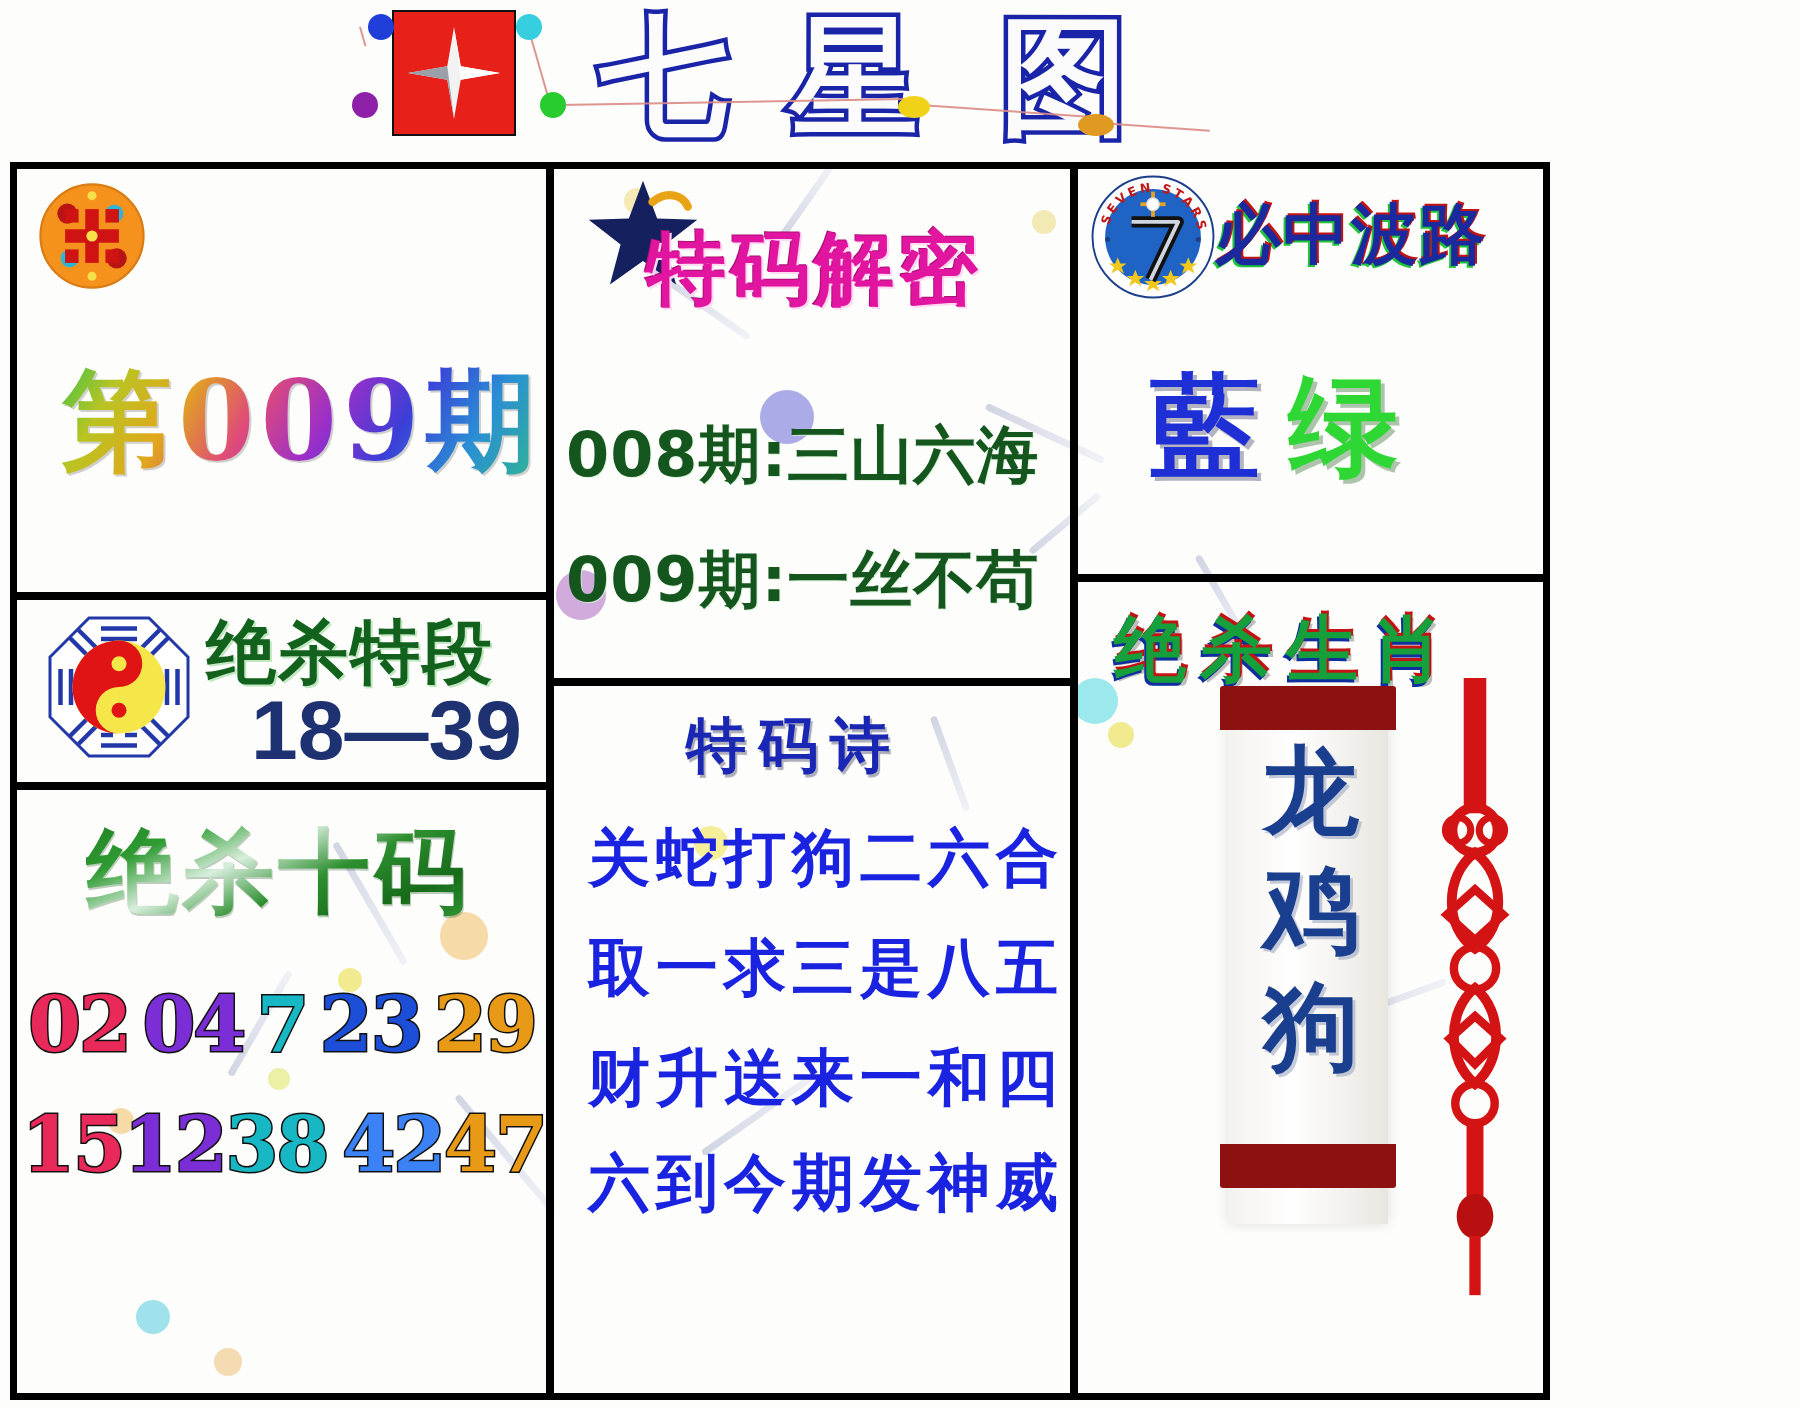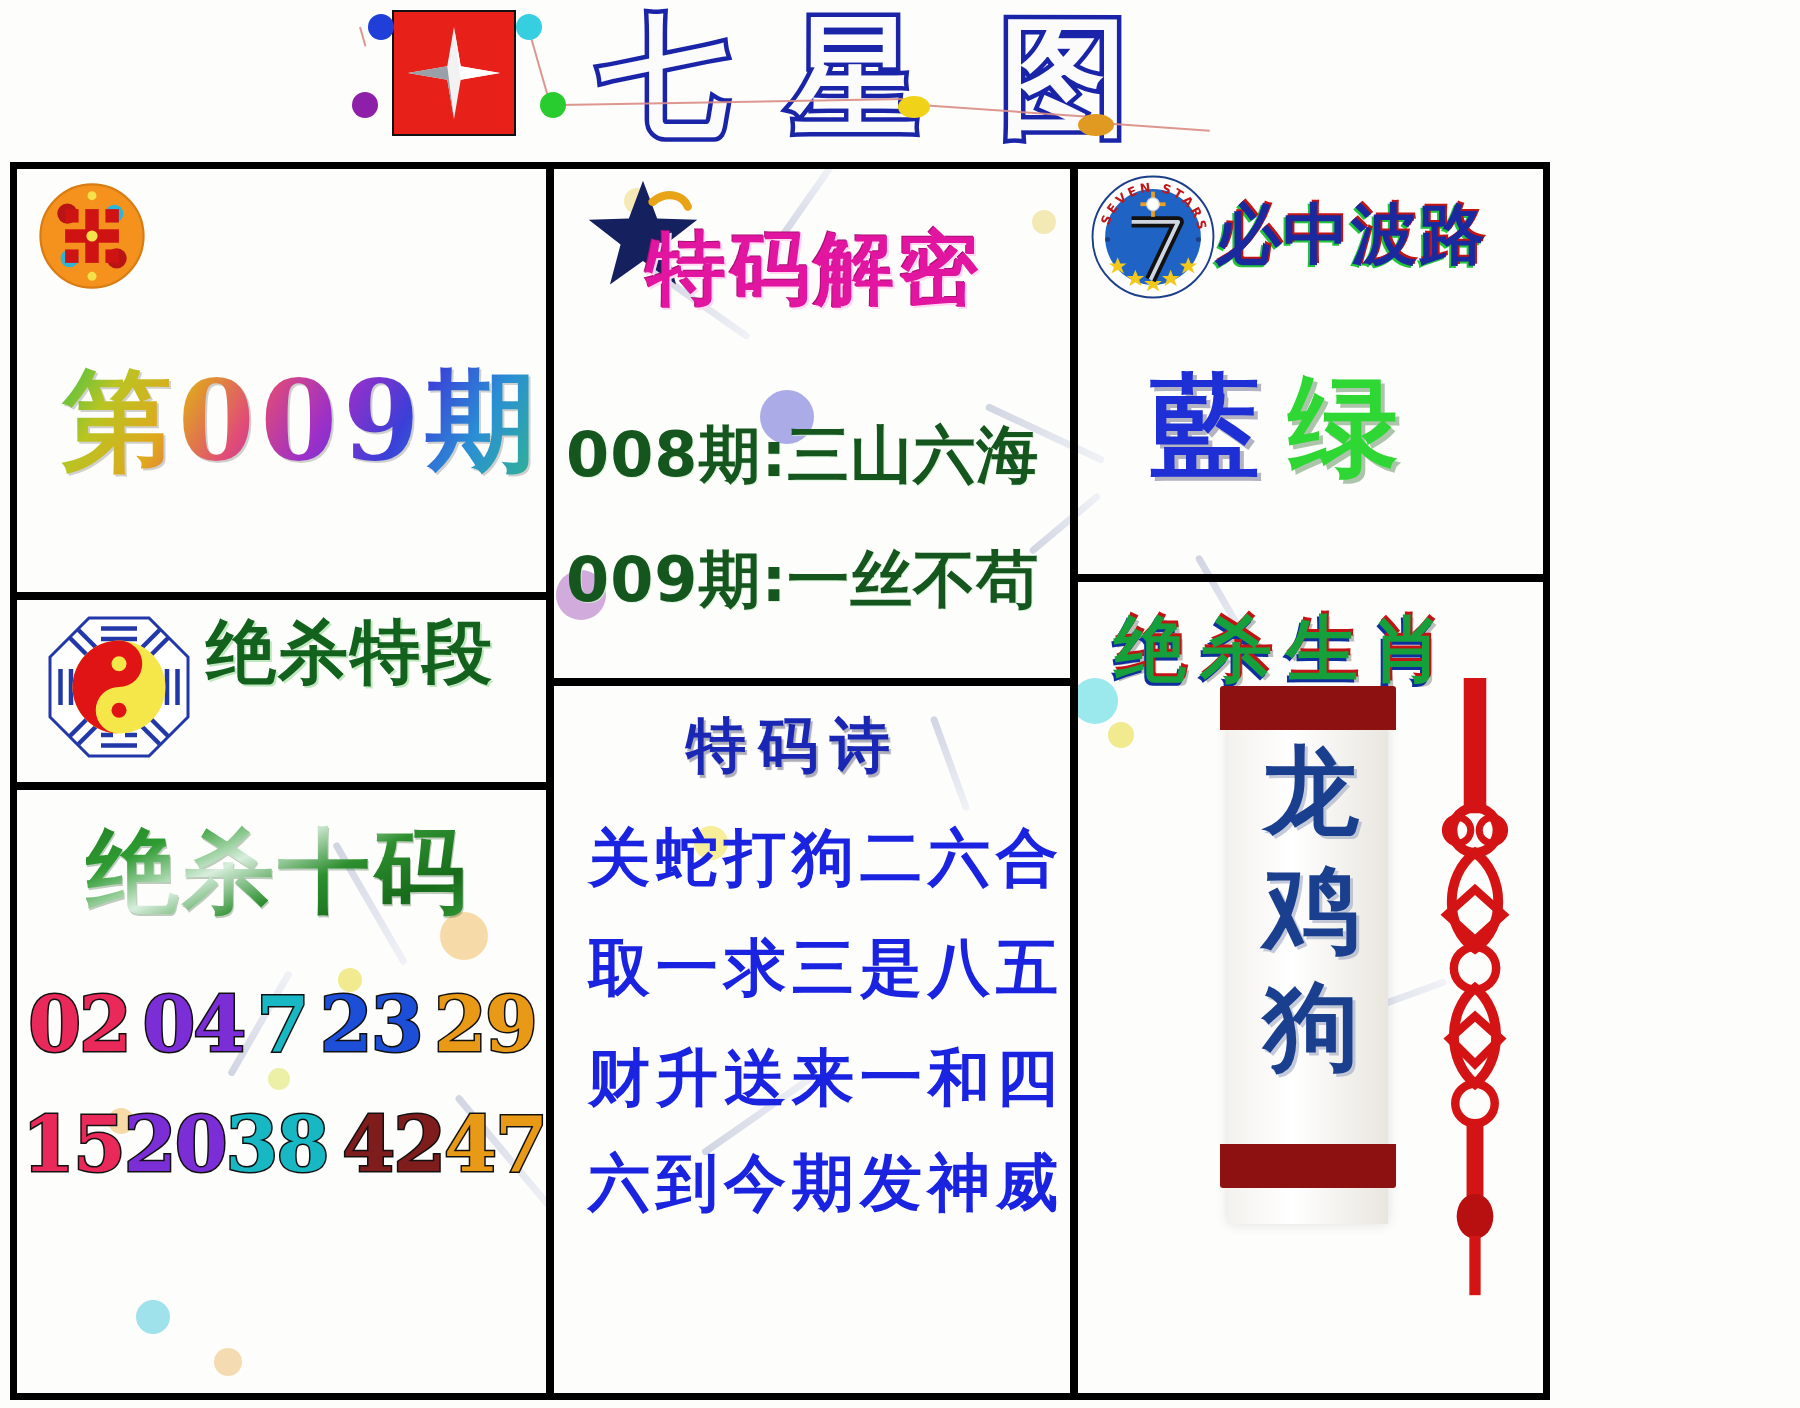--- a/index.html
+++ b/index.html
@@ -231,36 +231,37 @@
         <line x1="77" y1="12" x2="63" y2="26"></line>
       <line x1="17" y1="83" x2="31" y2="69"></line>
         <line x1="23" y1="88" x2="37" y2="74"></line>
     </g>
     <circle cx="50" cy="50" r="31" fill="#f5e64a"></circle>
     <path d="M50 19 A31 31 0 0 0 50 81 A15.5 15.5 0 0 1 50 50 A15.5 15.5 0 0 0 50 19" fill="#e01414"></path>
     <circle cx="50" cy="34.5" r="5" fill="#f5e64a"></circle>
     <circle cx="50" cy="65.5" r="5" fill="#e01414"></circle>
   </svg>
   <div class="duan-title">绝杀特段</div>
+  <div class="duan-range">18—39</div>
 </div>
 
 <div class="cell" id="cell-ten">
   <div class="ten-title">绝杀十码</div>
   <div class="num-row r1">
     <span class="num" style="color:#e8295a;">02</span>
     <span class="num" style="color:#7b2ed6;">04</span>
     <span class="num" style="color:#18b7c4;">7</span>
     <span class="num" style="color:#1d4ed8;">23</span>
     <span class="num" style="color:#e89a17;">29</span>
   </div>
   <div class="num-row r2">
     <span class="num" style="color:#e8295a;">15</span>
-    <span class="num" style="color:#7b2ed6;">20</span>
+    <span class="num" style="color:#7b2ed6;">12</span>
     <span class="num" style="color:#18b7c4;">38</span>
-    <span class="num" style="color:#7f1d1d;margin-left:15px;">42</span>
+    <span class="num" style="color:#3b82f6;margin-left:15px;">42</span>
     <span class="num" style="color:#e89a17;">47</span>
   </div>
 </div>
 
 <div class="cell" id="cell-jiemi">
   <svg class="star-badge" viewBox="0 0 100 100">
     <polygon points="50,4 62,36 96,37 69,58 78,92 50,72 22,92 31,58 4,37 38,36" fill="#15205e"></polygon>
     <path d="M58 22 C70 12 84 16 88 26" stroke="#e8a317" stroke-width="7" fill="none" stroke-linecap="round"></path>
   </svg>
   <div class="jiemi-title">特码解密</div>

